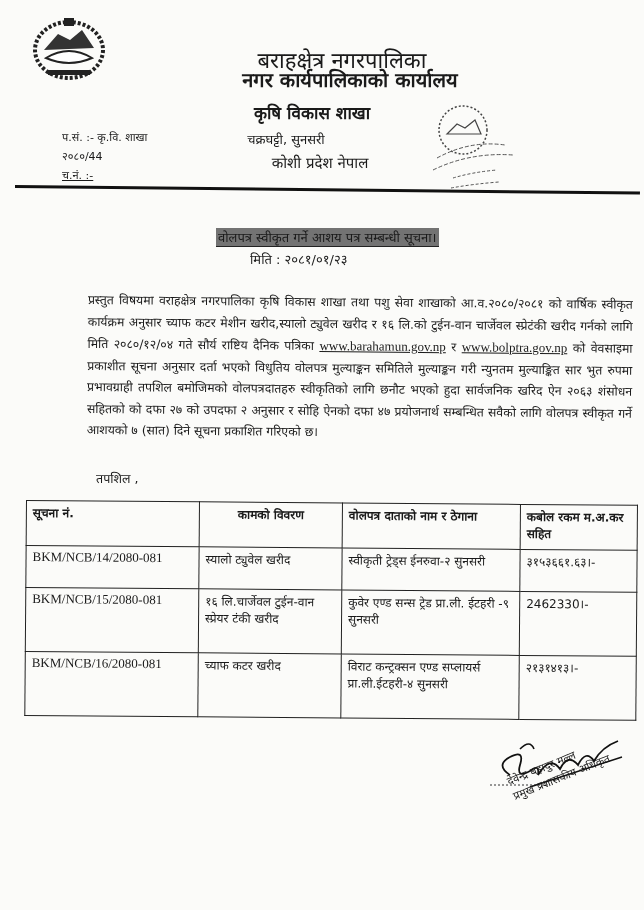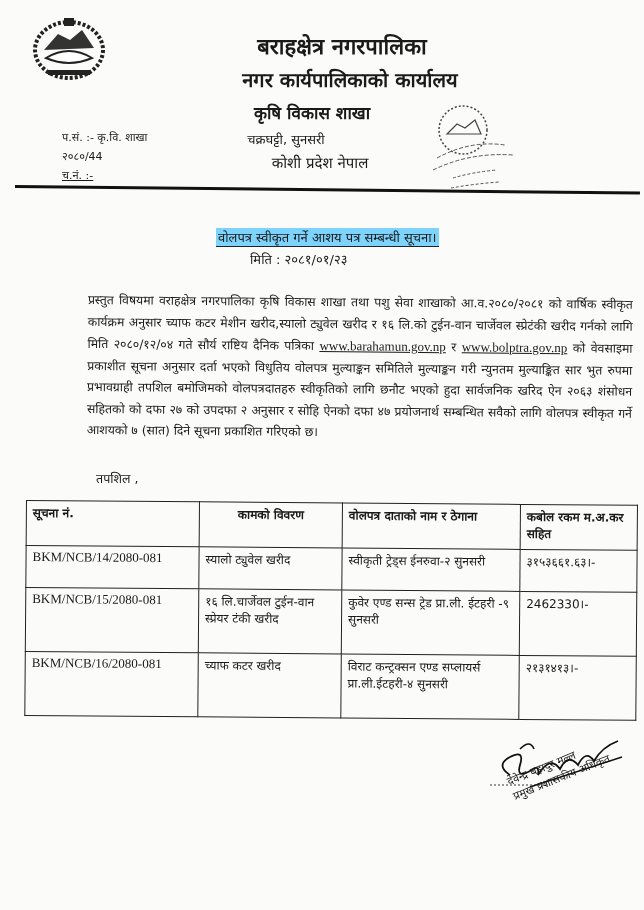--- a/index.html
+++ b/index.html
@@ -1,29 +1,29 @@
 <!DOCTYPE html>
 <html><head>
 <meta charset="utf-8">
 <style>
   html, body { margin:0; padding:0; }
   body { width:644px; height:910px; background:#fbfbf9; position:relative; overflow:hidden;
          font-family:"DejaVu Sans", sans-serif; color:#1a1a1a; }
   .abs { position:absolute; }
   .emblem { left:30px; top:14px; width:78px; height:68px; }
   .stamp { left:425px; top:100px; width:95px; height:95px; }
-  .h1 { left:0; width:644px; top:30px; text-align:center; font-size:22px; font-weight:bold; padding-left:40px; box-sizing:border-box; }
+  .h1 { left:0; width:644px; top:44px; text-align:center; font-size:22px; font-weight:normal; padding-left:40px; box-sizing:border-box; }
   .h2 { left:0; width:644px; top:66px; text-align:center; font-size:20px; font-weight:bold; padding-left:56px; box-sizing:border-box; }
   .h3 { left:0; width:584px; top:101px; text-align:center; font-size:17px; font-weight:bold; padding-left:40px; box-sizing:border-box;}
   .h4 { left:0; width:532px; top:130px; text-align:center; font-size:13px; padding-left:40px; box-sizing:border-box;}
   .h5 { left:0; width:600px; top:152px; text-align:center; font-size:15px; padding-left:40px; box-sizing:border-box;}
   .refblock { left:62px; top:128px; font-size:11px; line-height:19px; }
   .refblock div { white-space:nowrap; }
   .rule { left:15px; top:185px; width:625px; height:0; border-top:3px solid #111; transform:rotate(0.6deg); transform-origin:left; }
-  .subject { left:216px; top:228px; font-size:13px; background:#7dd3fc; border-bottom:1.5px solid #222; padding:0 2px; }
+  .subject { left:216px; top:228px; font-size:13px; background:#737373; border-bottom:1.5px solid #222; padding:0 2px; }
   .date { left:250px; top:250px; font-size:13px;text-align:right; }
   .body-text { left:88px; top:290px; width:545px; font-size:12.3px; line-height:21.5px; text-align:justify; transform:rotate(0.5deg); transform-origin:left top; }
   .body-text a { color:#1a1a1a; text-decoration:underline; font-family:"Liberation Serif", serif; font-size:13px; }
   .tapasil { left:96px; top:470px; font-size:12.5px; }
   table.t { position:absolute; left:26px; top:500px; width:612px; border-collapse:collapse; font-size:12px; transform:rotate(0.45deg); transform-origin:left top; }
   table.t td, table.t th { border:1.5px solid #222; vertical-align:top; padding:3px 6px; text-align:left; font-weight:normal; }
   table.t th { font-weight:bold; height:38px; }
   table.t td.code { font-family:"Liberation Serif", serif; font-size:13px; width:160px; }
   table.t .c2 { width:130px; }
   table.t .c3 { width:165px; }

